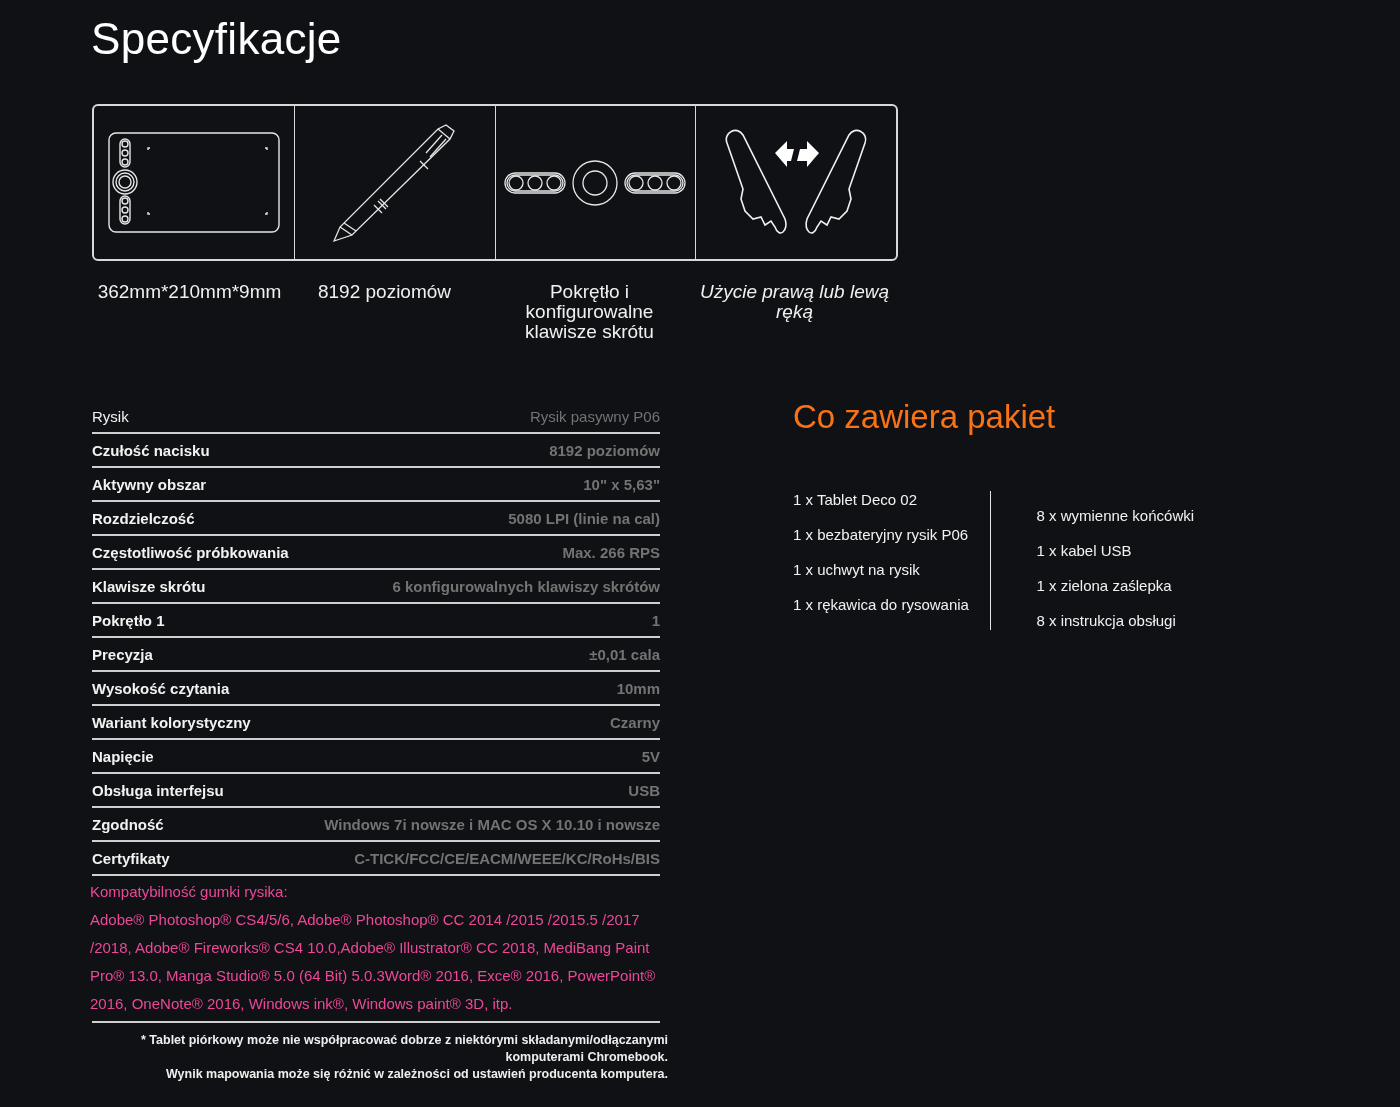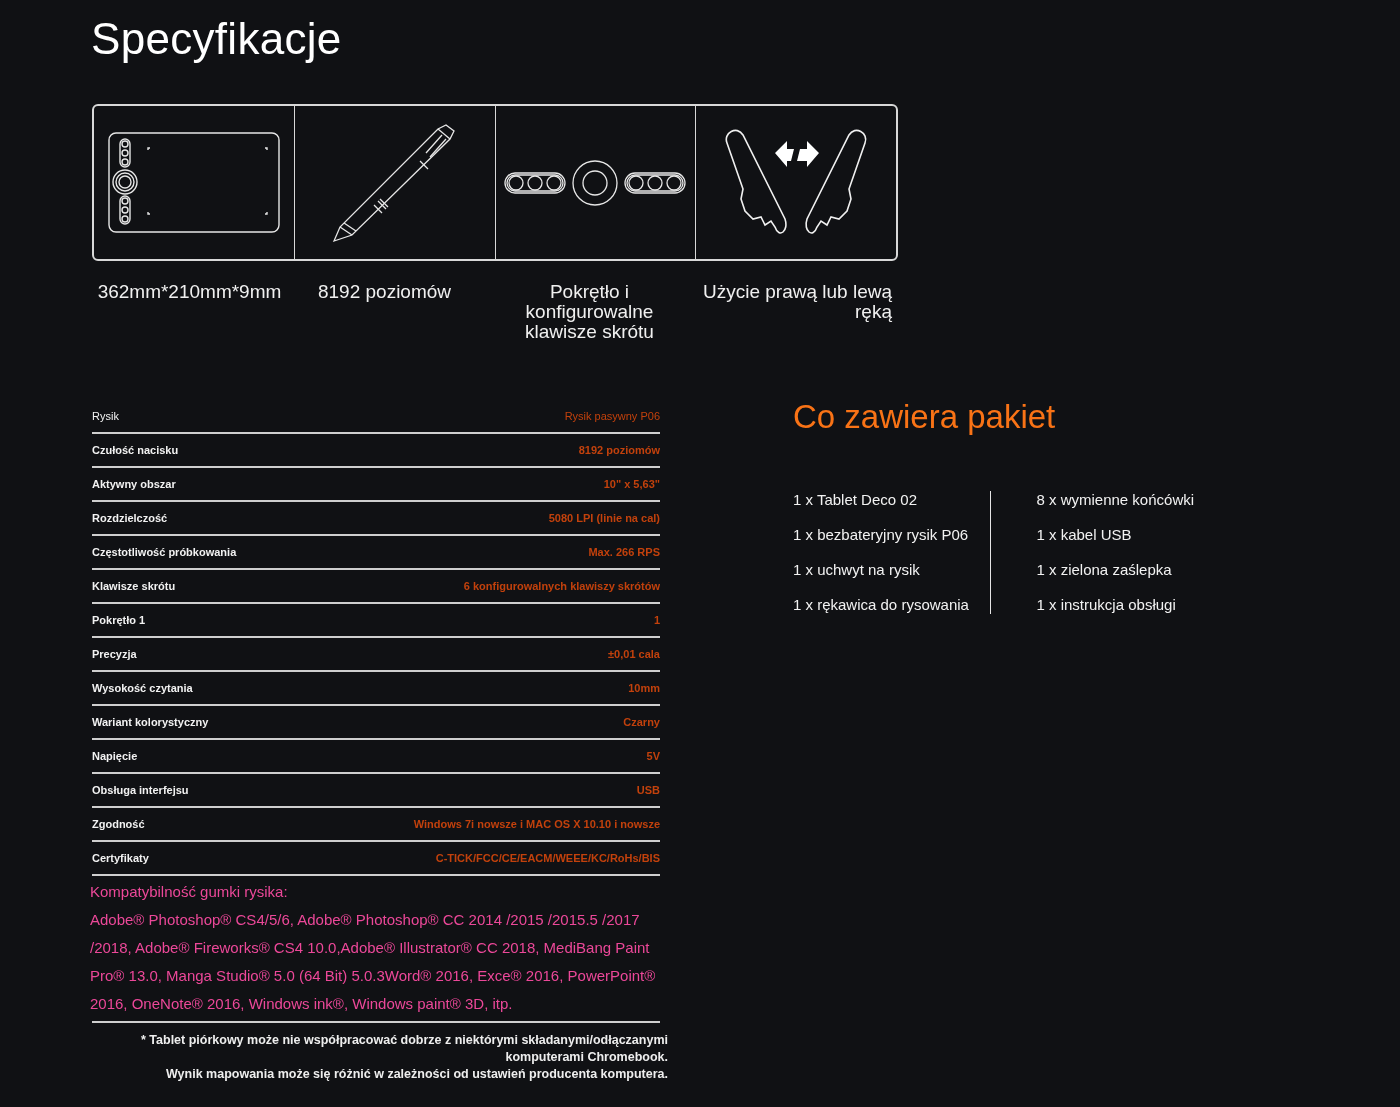--- a/index.html
+++ b/index.html
@@ -9,36 +9,36 @@
   }
   .title { position:absolute; left:91px; top:14px; font-size:44px; font-weight:400; letter-spacing:0.3px; color:#fff; }
   .feature-box {
     position:absolute; left:92px; top:104px; width:806px; height:157px;
     border:2px solid #d8d8d8; border-radius:6px; display:flex; box-sizing:border-box;
   }
   .feature-cell { flex:1 1 0; border-right:1.5px solid #d8d8d8; display:flex; align-items:center; justify-content:center; }
   .feature-cell:last-child { border-right:none; }
   .feature-labels { position:absolute; left:92px; top:282px; width:806px; display:flex; }
   .feature-label { flex:1 1 0; text-align:center; font-size:19px; line-height:20px; color:#f0f0f0; }
-  .feature-label:last-child { text-align:right; padding-right:6px; }
+  .feature-label:last-child { text-align:center; padding-right:6px;font-style:italic; }
   .specs { position:absolute; left:92px; top:400px; width:568px; }
-  .spec-row { display:flex; justify-content:space-between; align-items:center; height:32px; border-bottom:2px solid #cfcfcf; font-size:11px; margin-bottom:0; }
+  .spec-row { display:flex; justify-content:space-between; align-items:center; height:32px; border-bottom:2px solid #cfcfcf; font-size:15px; margin-bottom:0; }
   .spec-row + .spec-row { margin-top:0; height:32px;font-weight:bold; }
   .spec-row .k { color:#f2f2f2; }
-  .spec-row .v { color:#c2410c; text-align:right; }
+  .spec-row .v { color:#737373; text-align:right; }
   .compat { position:absolute; left:90px; top:878px; width:572px; font-size:15px; line-height:28px; color:#ec4899; }
   .compat-rule { position:absolute; left:92px; top:1021px; width:568px; border-top:2px solid #cfcfcf; }
   .note { position:absolute; left:100px; top:1032px; width:568px; font-size:12.5px; line-height:17px; text-align:right; color:#eee;font-weight:bold; }
   .pkg-title { position:absolute; left:793px; top:398px; font-size:33px; color:#f97316; font-weight:400; }
   .pkg { position:absolute; left:793px; top:488px; width:440px; display:flex; }
   .pkg-col { width:204px; }
   .pkg-col.right { padding-left:46px; border-left:1.5px solid #e5e5e5; margin-top:3px; }
   .pkg-col.left { margin-top:3px; }
   .pkg-item { font-size:15px; height:35px; line-height:18px; color:#f2f2f2; }
-  .pkg-col.right .pkg-item:first-child { margin-top:0; }
+  .pkg-col.right .pkg-item:first-child { margin-top:16px; }
   svg { display:block; }
 </style>
 </head>
 <body>
 
 <div class="title">Specyfikacje</div>
 
 <div class="feature-box">
   <div class="feature-cell">
     <svg width="172" height="102" viewBox="0 0 172 102" fill="none" stroke="#e6e6e6" stroke-width="1.4">
@@ -176,15 +176,15 @@
   <div class="pkg-col left">
     <div class="pkg-item">1 x Tablet Deco 02</div>
     <div class="pkg-item">1 x bezbateryjny rysik P06</div>
     <div class="pkg-item">1 x uchwyt na rysik</div>
     <div class="pkg-item" style="height:18px;">1 x rękawica do rysowania</div>
   </div>
   <div class="pkg-col right">
     <div class="pkg-item">8 x wymienne końcówki</div>
     <div class="pkg-item">1 x kabel USB</div>
     <div class="pkg-item">1 x zielona zaślepka</div>
-    <div class="pkg-item" style="height:18px;">1 x instrukcja obsługi</div>
+    <div class="pkg-item" style="height:18px;">8 x instrukcja obsługi</div>
   </div>
 </div>
 
 </body></html>

